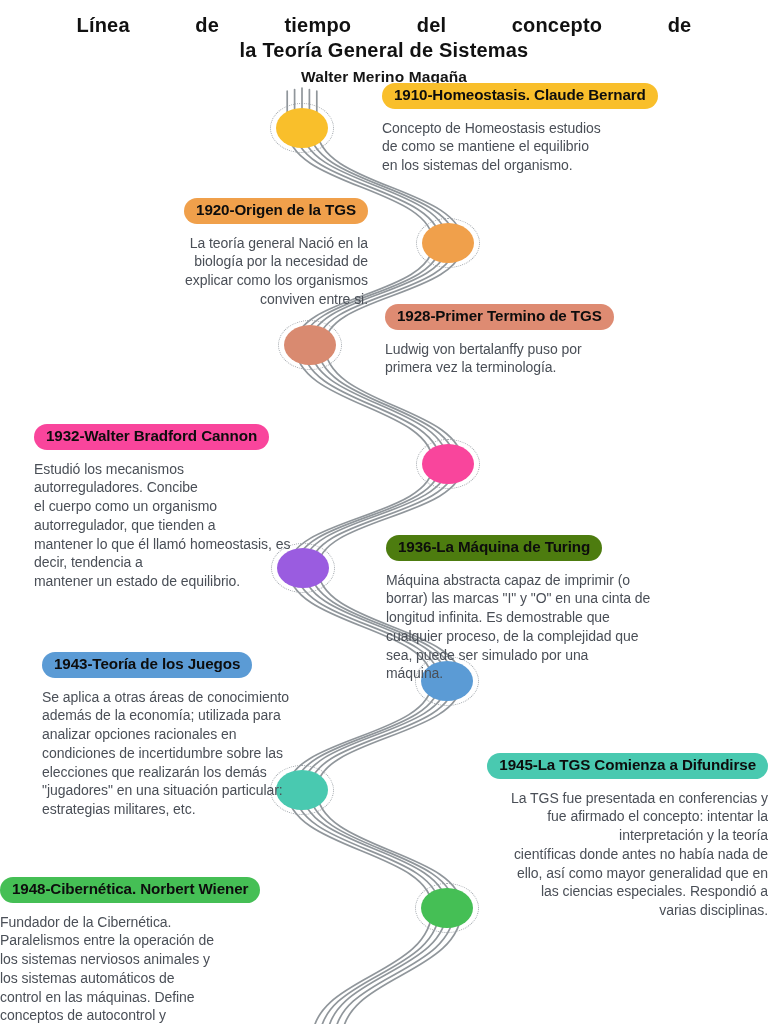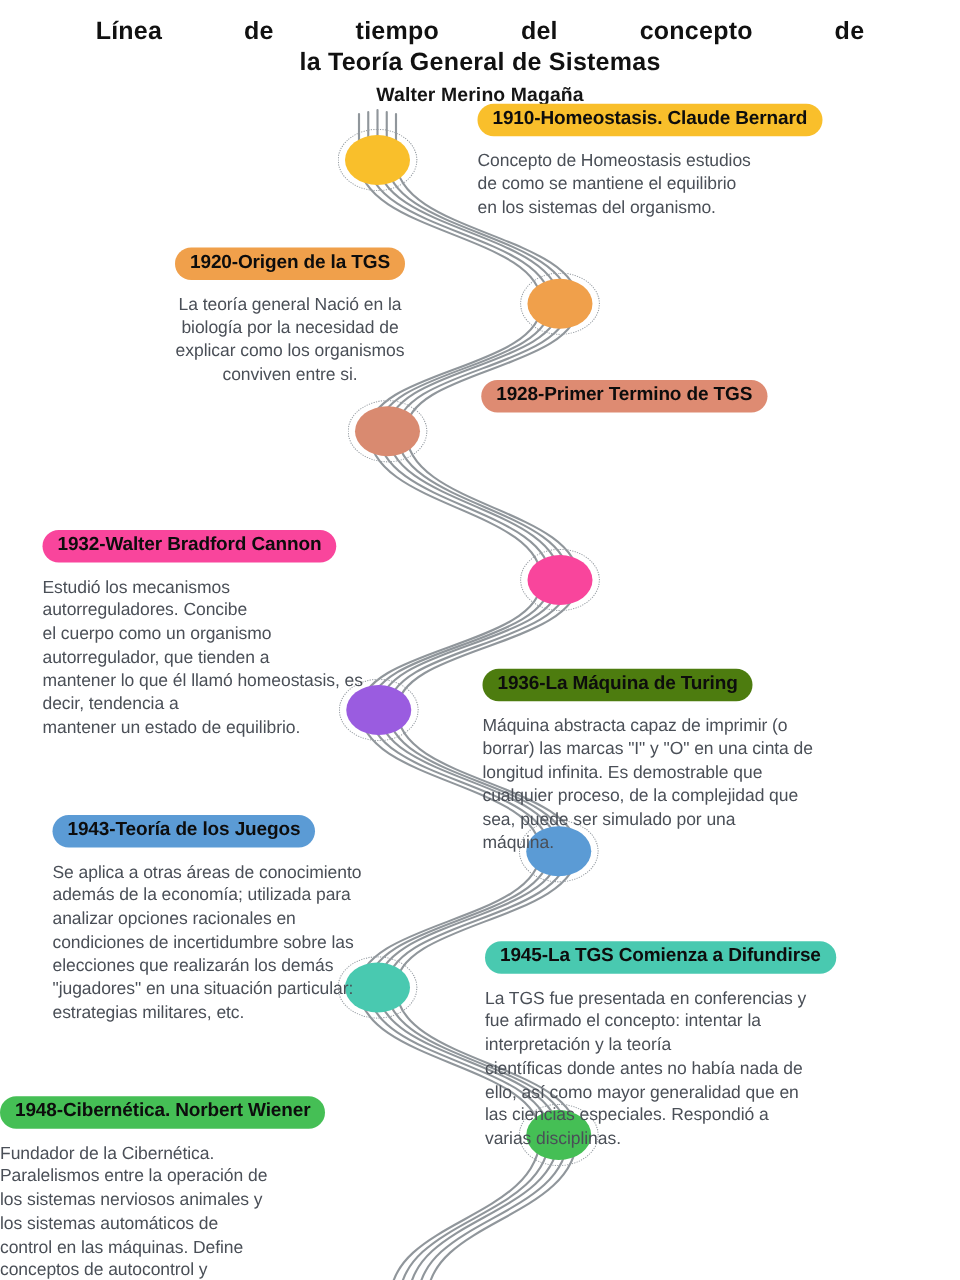--- a/index.html
+++ b/index.html
@@ -55,23 +55,23 @@
     line-height:1.22;white-space:nowrap;
     letter-spacing:-.1px;
   }
   .body{
     margin-top:10px;
     font-size:14px;line-height:1.34;
     color:#4a4f57;font-weight:normal;
     letter-spacing:-.05px;
     white-space:pre-line;
   }
-  .align-right{text-align:center;}
+  .align-right{text-align:right;}
   .align-left{text-align:left;}
-  .align-center{text-align:left;}
+  .align-center{text-align:right;}
 </style>
 </head>
 <body>
 
 <div id="page">
 
   <div class="header">
     <div class="title-l1">
       <span>Línea</span>
       <span>de</span>
@@ -130,21 +130,22 @@
     </div>
 
   <div id="entries">
       <div class="entry align-left" style="left: 382px; top: 83px; width: 386px;"><div class="pill" style="background: rgb(249, 191, 43);">1910-Homeostasis. Claude Bernard</div><div class="body" style="color: rgb(74, 79, 87);">Concepto de Homeostasis estudios
 de como se mantiene el equilibrio
 en los sistemas del organismo.</div></div>
       <div class="entry align-right" style="left: 96px; top: 198px; width: 272px;"><div class="pill" style="background: rgb(240, 160, 75);">1920-Origen de la TGS</div><div class="body" style="color: rgb(74, 79, 87);">La teoría general Nació en la
 biología por la necesidad de
 explicar como los organismos
 conviven entre si.</div></div>
-      <div class="entry align-left" style="left: 385px; top: 304px; width: 383px;"><div class="pill" style="background: rgb(222, 139, 114);">1928-Primer Termino de TGS</div></div>
+      <div class="entry align-left" style="left: 385px; top: 304px; width: 383px;"><div class="pill" style="background: rgb(222, 139, 114);">1928-Primer Termino de TGS</div><div class="body" style="color: rgb(74, 79, 87);">Ludwig von bertalanffy puso por
+primera vez la terminología.</div></div>
       <div class="entry align-left" style="left: 34px; top: 424px; width: 360px;"><div class="pill" style="background: rgb(249, 69, 156);">1932-Walter Bradford Cannon</div><div class="body" style="color: rgb(74, 79, 87);">Estudió los mecanismos
 autorreguladores. Concibe
 el cuerpo como un organismo
 autorregulador, que tienden a
 mantener lo que él llamó homeostasis, es
 decir, tendencia a
 mantener un estado de equilibrio.</div></div>
       <div class="entry align-left" style="left: 386px; top: 535px; width: 382px;"><div class="pill" style="background: #4d7c0f;">1936-La Máquina de Turing</div><div class="body" style="color: rgb(74, 79, 87);">Máquina abstracta capaz de imprimir (o
 borrar) las marcas "I" y "O" en una cinta de
 longitud infinita. Es demostrable que

